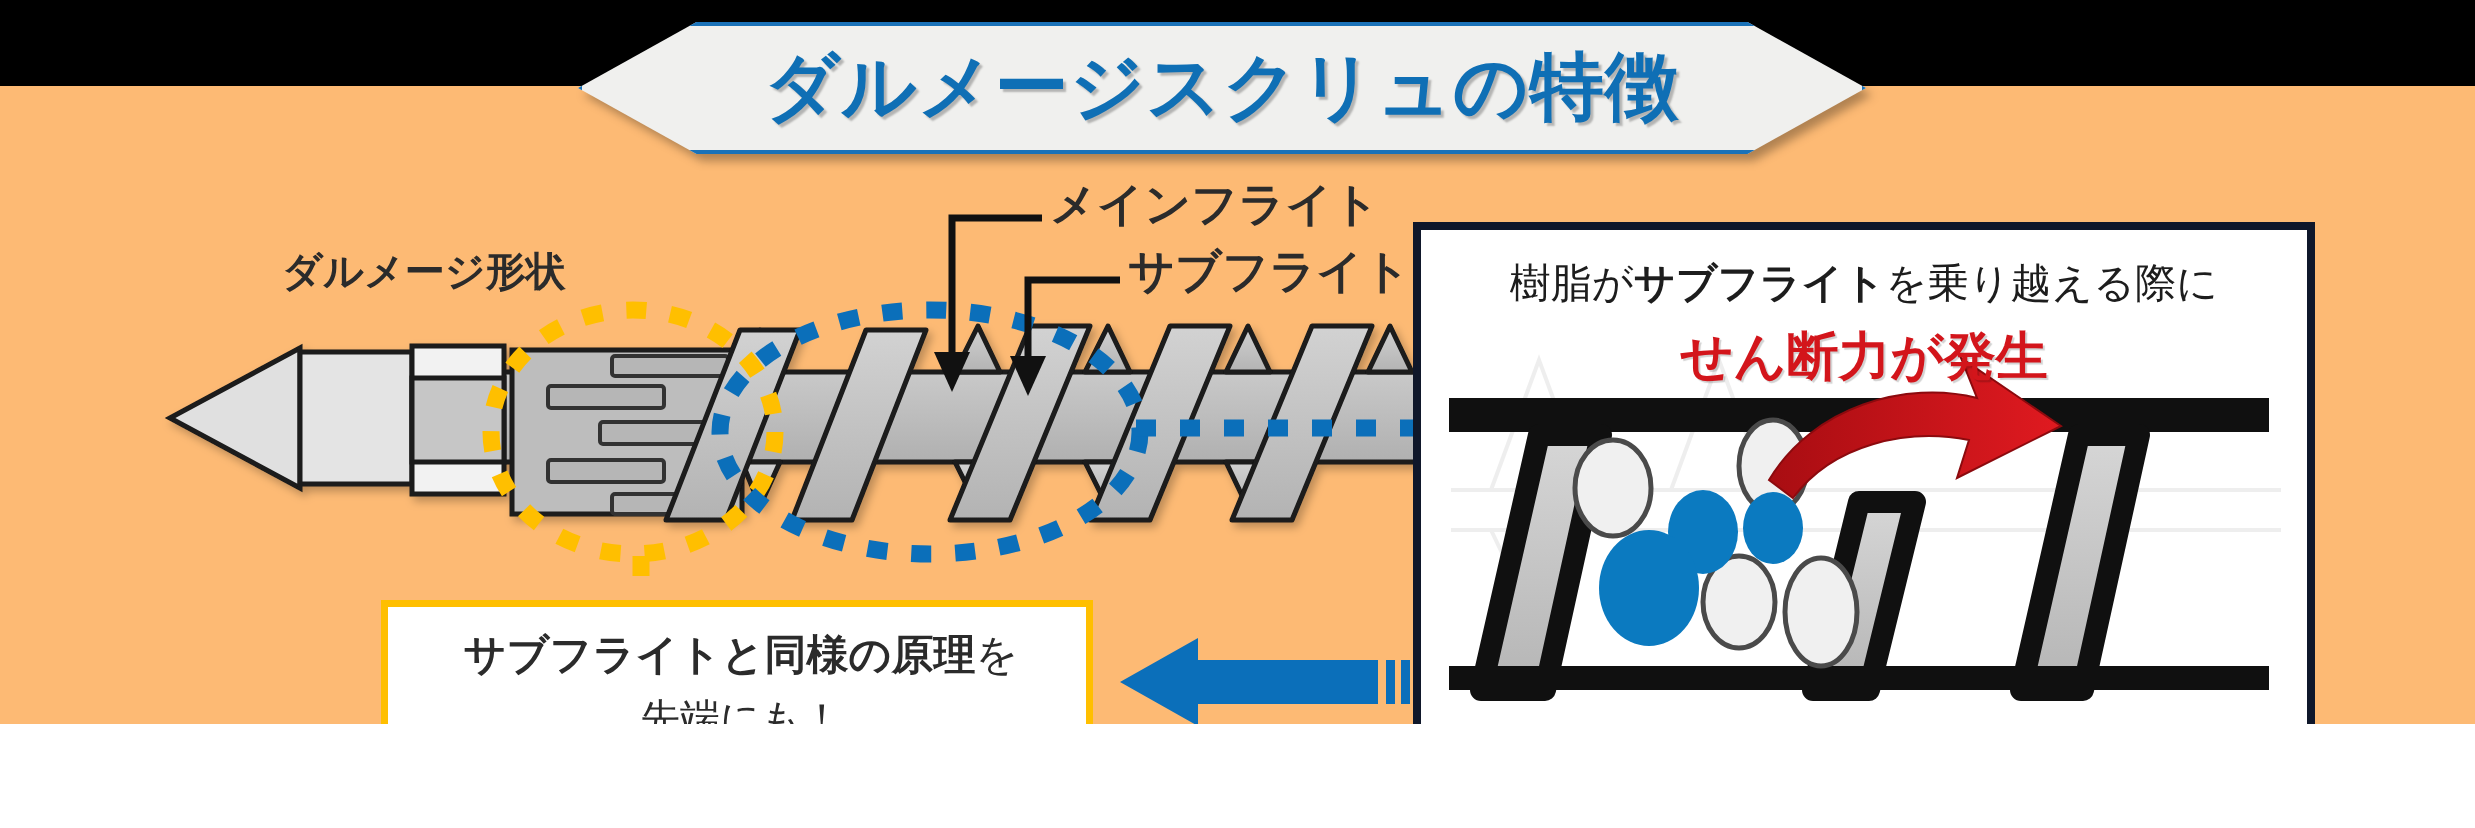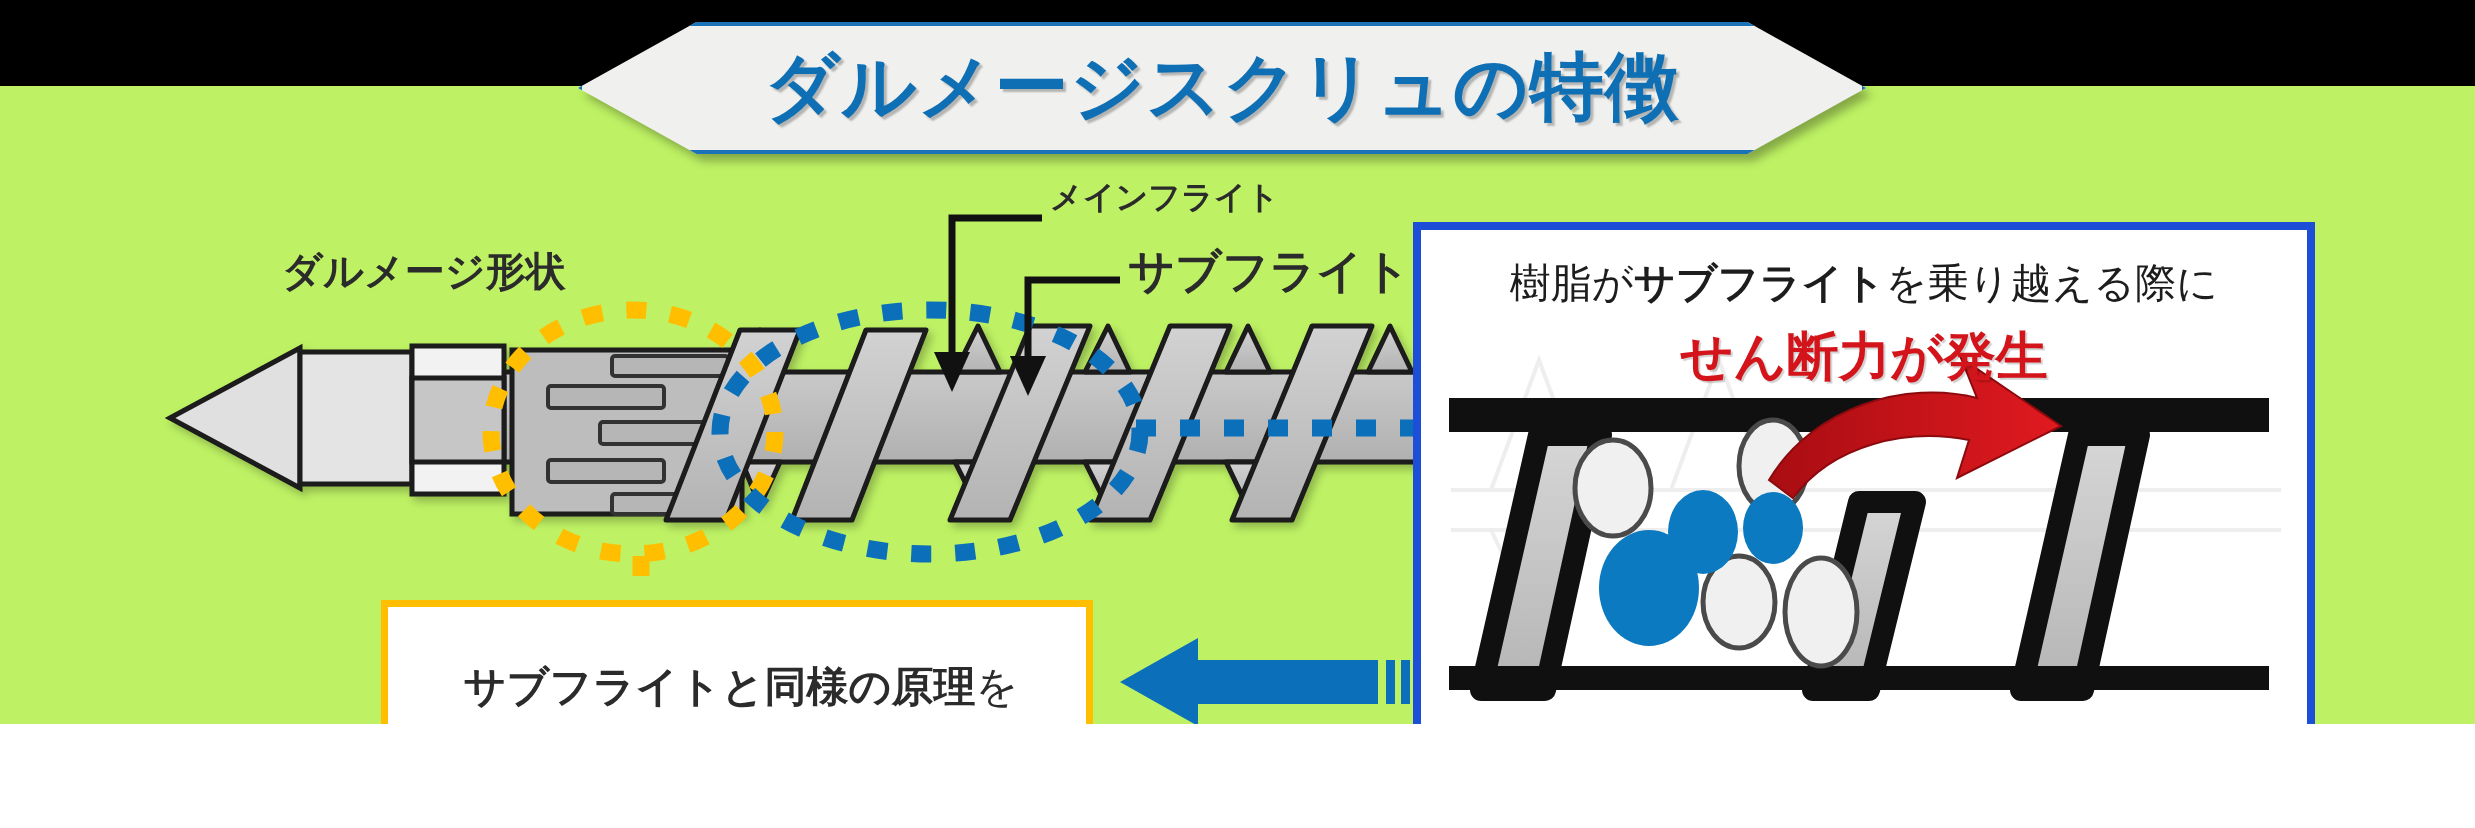--- a/index.html
+++ b/index.html
@@ -5,21 +5,21 @@
   * { box-sizing: border-box; margin: 0; padding: 0; }
   html, body {
     width: 2475px; height: 828px;
     font-family: "Liberation Sans", "DejaVu Sans", sans-serif;
     background: #ffffff;
     overflow: hidden;
   }
   #stage {
     position: relative;
     width: 2475px; height: 724px;
-    background: #bef264;
+    background: #fdba74;
     overflow: hidden;
   }
   
   .top-band {
     position: absolute; left: 0; top: 0;
     width: 2475px; height: 86px;
     background: #000000;
   }
   
   .banner-wrap {
@@ -51,21 +51,21 @@
   }
   
   .lbl {
     position: absolute;
     color: #2b2b2b;
     font-weight: 700;
     white-space: nowrap;
     line-height: 1.08;
   }
   #lbl-dulmage { left: 282px; top: 250px; font-size: 40px; }
-  #lbl-main    { left: 1050px; top: 180px; font-size: 32px; }
+  #lbl-main    { left: 1050px; top: 180px; font-size: 46px; }
   #lbl-sub     { left: 1128px; top: 247px; font-size: 46px; }
   
   #screw-svg { position: absolute; left: 0; top: 0; }
   
   .yellow-box {
     position: absolute; left: 381px; top: 600px;
     width: 712px; height: 173px;
     background: #ffffff;
     border: 7px solid #ffbf00;
     display: flex; flex-direction: column;
@@ -77,21 +77,21 @@
   .yb-line1 b { font-weight: 700; }
   .yb-line1 span.reg { font-weight: 400; }
   .yb-line2 { font-size: 40px; color: #2b2b2b; font-weight: 400; margin-top: 8px; white-space: nowrap;}
   
   #blue-arrow { position: absolute; left: 1120px; top: 630px; }
   
   .detail-panel {
     position: absolute; left: 1413px; top: 222px;
     width: 902px; height: 513px;
     background: #ffffff;
-    border: 8px solid #1d4ed8;
+    border: 8px solid #0f172a;
     overflow: hidden;
   }
   .dp-text1 {
     position: absolute; left: 0; top: 26px; width: 100%;
     text-align: center;
     font-size: 41px; color: #1d1d1d; font-weight: 400;
     white-space: nowrap;
   }
   .dp-text1 b { font-weight: 700; }
   .dp-text2 {
@@ -219,20 +219,21 @@
     <g stroke="#111111" stroke-width="7" fill="none">
       <path d="M1120 280 L1028 280 L1028 356"></path>
     </g>
     <path d="M1010 356 L1046 356 L1028 396 Z" fill="#111111"></path>
   </svg>
 
   <div class="yellow-box">
     <div class="yb-line1">
       <b>サブフライトと同様の原理</b><span class="reg">を</span>
     </div>
+    <div class="yb-line2">先端にも！</div>
   </div>
 
   <svg id="blue-arrow" width="300" height="105" viewBox="0 0 300 105">
     <path d="M0 52 L78 8 L78 30 L258 30 L258 74 L78 74 L78 96 Z" fill="#0b6fba"></path>
     <rect x="266" y="30" width="9" height="44" fill="#0b6fba"></rect>
     <rect x="281" y="30" width="9" height="44" fill="#0b6fba"></rect>
   </svg>
 
   <div class="detail-panel">
 

